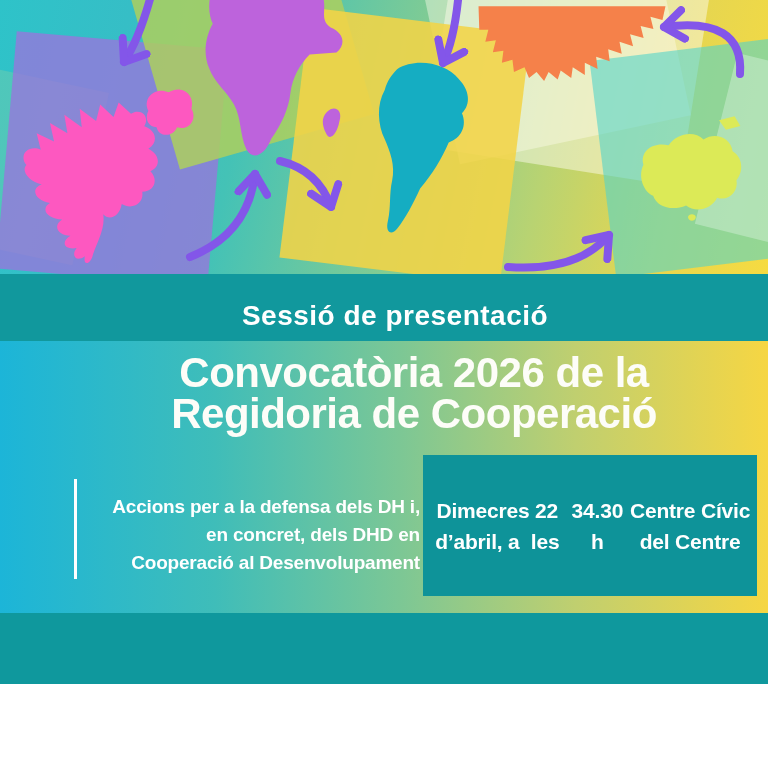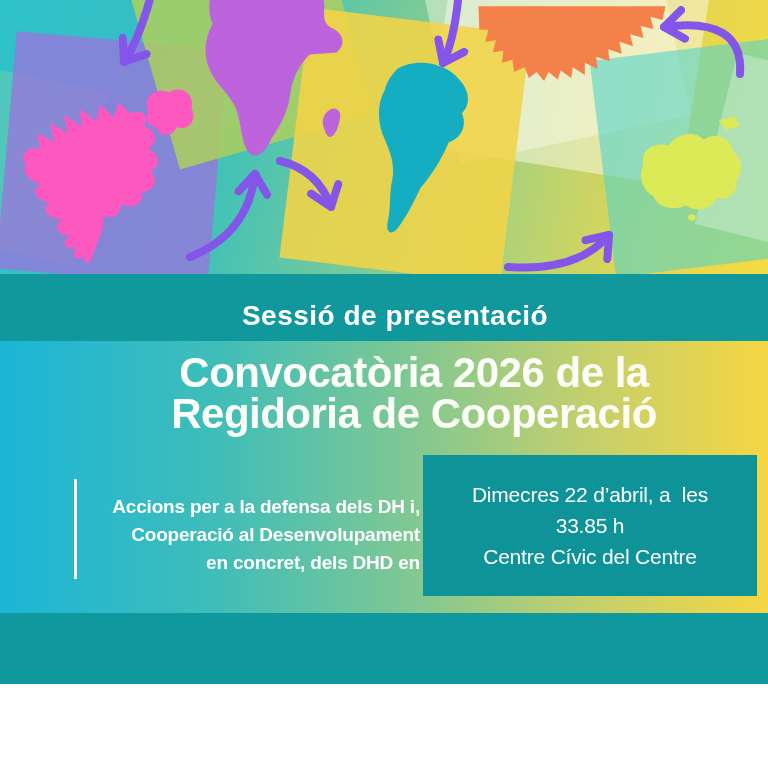--- a/index.html
+++ b/index.html
@@ -46,22 +46,22 @@
     transform:translateX(30px);color:#fdfdf8;font-weight:bold;
     font-size:42px;line-height:41px;letter-spacing:-.5px;
   }
   .vbar{position:absolute;left:74px;top:479px;width:3px;height:100px;background:#ffffff;}
   .desc{
     position:absolute;left:68px;top:493px;width:352px;text-align:right;
     color:#ffffff;font-weight:bold;font-size:19px;line-height:28px;letter-spacing:-.2px;
   }
   .event-box{
     position:absolute;left:423px;top:455px;width:334px;height:141px;background:#0e9399;
-    display:flex;flex-direction:column;align-items:center;justify-content:center;
-    color:#ffffff;font-weight:normal;font-size:21px;line-height:31px;text-align:center;letter-spacing:-.2px;
+    display:flex;flex-direction:row;align-items:center;justify-content:center;
+    color:#ffffff;font-weight:bold;font-size:21px;line-height:31px;text-align:center;letter-spacing:-.2px;
   }
   .event-box .event-line{white-space:pre-wrap;}
   .band-bottom{position:absolute;left:0;top:613px;width:768px;height:71px;background:#0f989d;}
   
   .footer{position:absolute;left:0;top:684px;width:768px;height:84px;background:#ffffff;}
 </style>
 </head>
 <body>
 
 <div class="poster">
@@ -124,27 +124,27 @@
   <div class="band-main"></div>
 
   <div class="main-title">
     <div>Convocatòria 2026 de la</div>
     <div>Regidoria de Cooperació</div>
   </div>
 
   <div class="vbar"></div>
   <div class="desc">
     <div>Accions per a la defensa dels DH i,</div>
+    <div>en concret, dels DHD en</div>
     <div>Cooperació al Desenvolupament</div>
-    <div>en concret, dels DHD en</div>
   </div>
 
   <div class="event-box">
     <div class="event-line">Dimecres 22 d’abril, a  les</div>
-    <div class="event-line">33.85 h</div>
+    <div class="event-line">34.30 h</div>
     <div class="event-line">Centre Cívic del Centre</div>
   </div>
 
   <div class="band-bottom"></div>
 
   <div class="footer">
 
     
     
 

